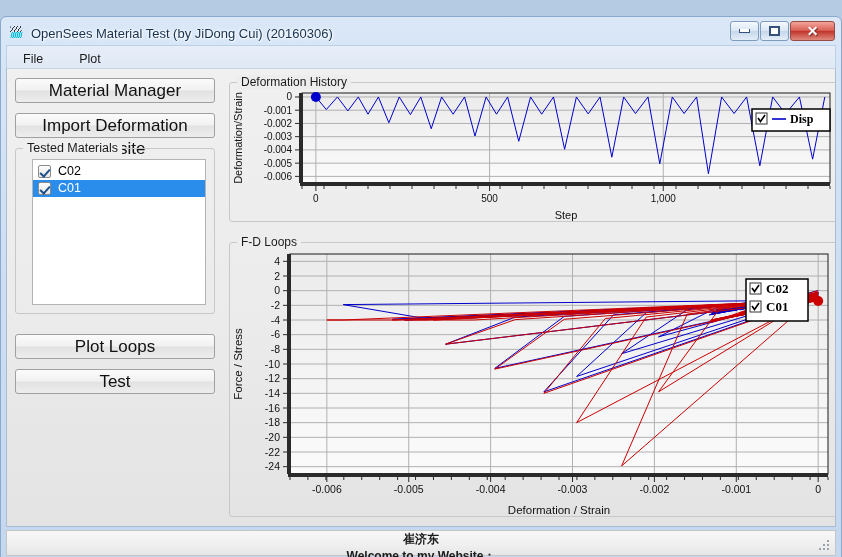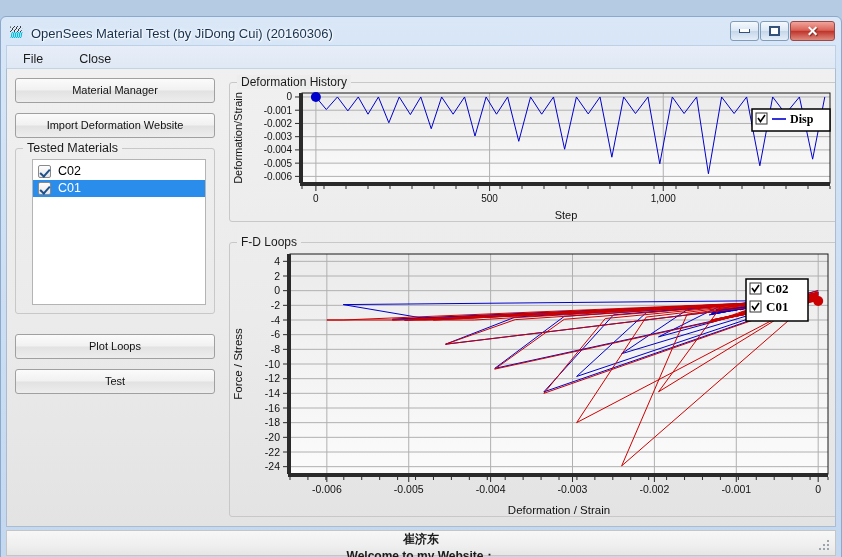--- a/index.html
+++ b/index.html
@@ -93,21 +93,21 @@
   
   #left-pane {
     position: absolute; left: 0; top: 0;
     width: 216px; height: 100%;
     padding: 9px 8px 0 8px;
   }
   .btn {
     display: block; width: 100%;
     height: 25px; margin-bottom: 10px;
     font-family: "Liberation Sans", sans-serif;
-    font-size: 11px; color: #111;
+    font-size: 17px; color: #111;
     border: 1px solid #a0a0a0;
     border-radius: 3px;
     background: linear-gradient(180deg,#fbfbfb 0%, #f1f1f1 48%, #e2e2e2 52%, #ededed 100%);
     text-align: center; line-height: 23px;
   }
   .btn.focused {
     border: 1px solid #3c9ad6;
     box-shadow: inset 0 0 0 1px #bfe4fb;
     background: linear-gradient(180deg,#f4fbff 0%, #e8f5fe 48%, #d4ecfc 52%, #e9f6ff 100%);
   }
@@ -221,21 +221,21 @@
           <div class="max-glyph"></div>
         </div>
       <div class="winbtn close">
           <span class="close-glyph">✕</span>
         </div>
     </div>
   </div>
 
   <div id="menubar">
     <div class="menu-item">File</div>
-    <div class="menu-item">Close</div>
+    <div class="menu-item">Plot</div>
   </div>
 
   <div id="client">
 
     <div id="left-pane">
       <div class="btn">Material Manager</div>
       <div class="btn">Import Deformation Website</div>
 
       <div id="group-tested">
         <div id="group-tested-label">Tested Materials</div>

